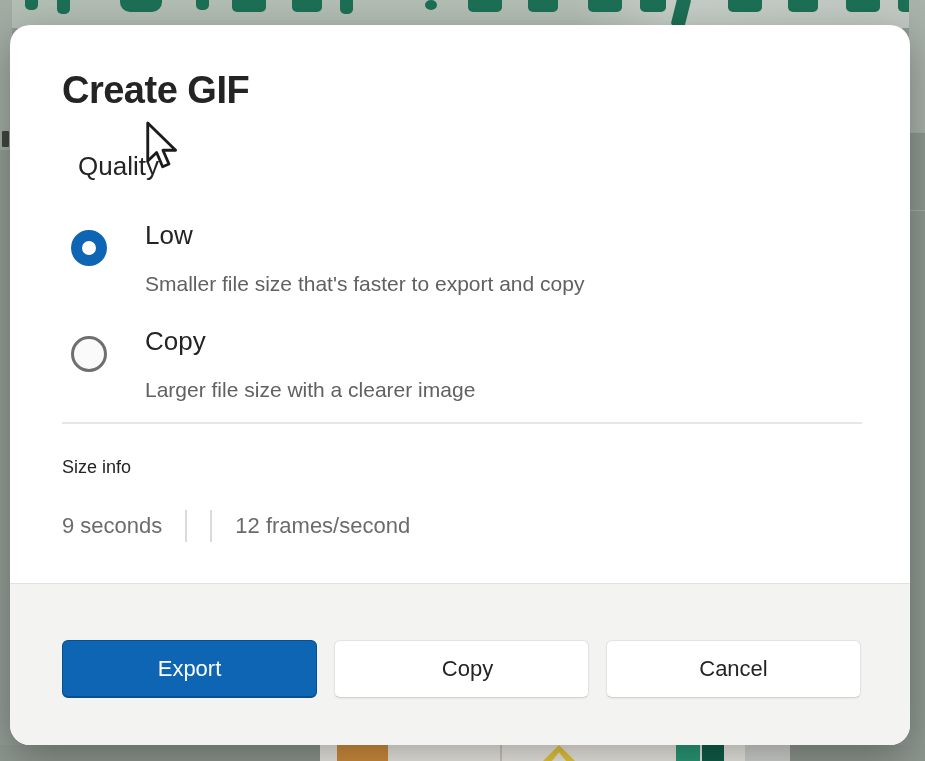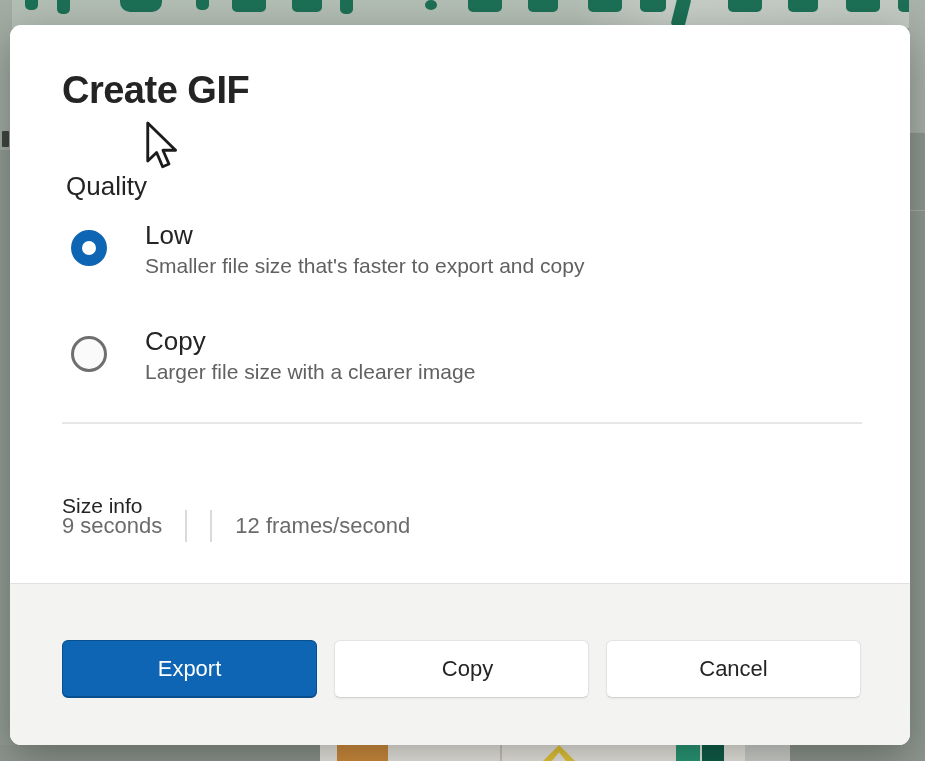--- a/index.html
+++ b/index.html
@@ -16,41 +16,41 @@
     background:linear-gradient(180deg,#a3ada4 0 150px,#939d95 150px 100%); }
   .bg-left i.mark { position:absolute; left:2px; top:131px; width:7px; height:16px; background:#41463f; border-radius:1px; }
   .bg-right { position:absolute; right:0; top:0; width:16px; height:761px;
     background:linear-gradient(180deg,#a9b2aa 0 132px,#8f9991 132px 100%); }
   .bg-right i.line { position:absolute; left:0; width:100%; height:1px; background:#a6afa7; }
   .bg-bottom { position:absolute; left:0; bottom:0; width:925px; height:16px; background:#8f9890; }
   .bg-bottom i { position:absolute; top:0; height:16px; }
 
   
   .dialog { position:absolute; left:10px; top:25px; width:900px; height:720px;
-    background:var(--dialog-bg,#fff); border-radius:11px; overflow:hidden;
+    background:var(--dialog-bg,#fff); border-radius:20px; overflow:hidden;
     box-shadow:0 12px 44px rgba(0,0,0,.32); }
 
   .dlg-title { position:absolute; left:52px; top:44px; font-size:38px; font-weight:bold;
     color:var(--text,#242424); letter-spacing:-0.5px; }
-  .quality-label { position:absolute; left:56px; top:126px; font-size:26px; color:var(--text,#242424);margin-top:20px; }
+  .quality-label { position:absolute; left:68px; top:126px; font-size:26px; color:var(--text,#242424); }
 
   .option { position:absolute; left:61px; display:flex; align-items:flex-start; cursor:default; }
   .option.low  { top:193px; }
   .option.high { top:299px; }
   .radio { flex:0 0 36px; width:36px; height:36px; border-radius:50%;
     border:3px solid #6f6f6f; background:#fafafa; margin-top:12px; }
   .radio.selected { border:11px solid var(--accent,#0e65b4); background:#fff; }
   .option-text { margin-left:38px; }
   .option-label { font-size:26px; color:var(--text,#242424); line-height:34px; }
-  .option-desc { font-size:21px; color:var(--muted,#616161); line-height:28px; margin-top:0; }
+  .option-desc { font-size:21px; color:var(--muted,#616161); line-height:28px; margin-top:18px; }
 
   .divider { position:absolute; left:52px; right:48px; top:397px; height:2px;
     background:var(--divider,#e7e7e7); }
 
-  .size-heading { position:absolute; left:52px; top:432px; font-size:21px; color:var(--text,#242424);margin-top:37px; }
+  .size-heading { position:absolute; left:52px; top:432px; font-size:18px; color:var(--text,#242424); }
   .size-row { position:absolute; left:52px; top:485px; display:flex; align-items:center; gap:23px;
     font-size:22px; color:#6b6b6b; }
   .vsep { width:2px; height:32px; background:#dadada; }
 
   .footer { position:absolute; left:0; right:0; bottom:0; height:162px;
     background:var(--footer-bg,#f3f3f2); border-top:1px solid #e1e1e1; }
   .btn { position:absolute; top:56px; width:255px; height:58px; border-radius:6px;
     font-family:"Liberation Sans", sans-serif; font-size:22px;
     display:flex; align-items:center; justify-content:center; cursor:pointer; }
   .btn-primary { left:52px; background:var(--accent,#0e65b4); color:#fff;

